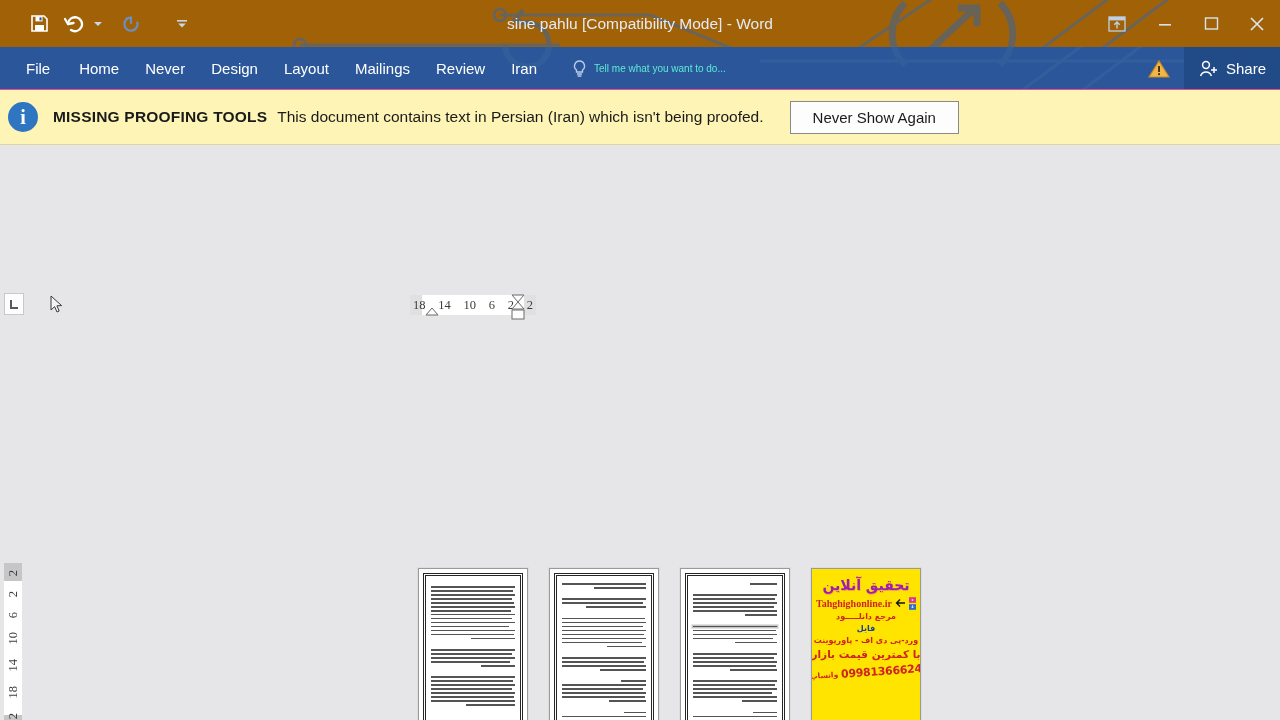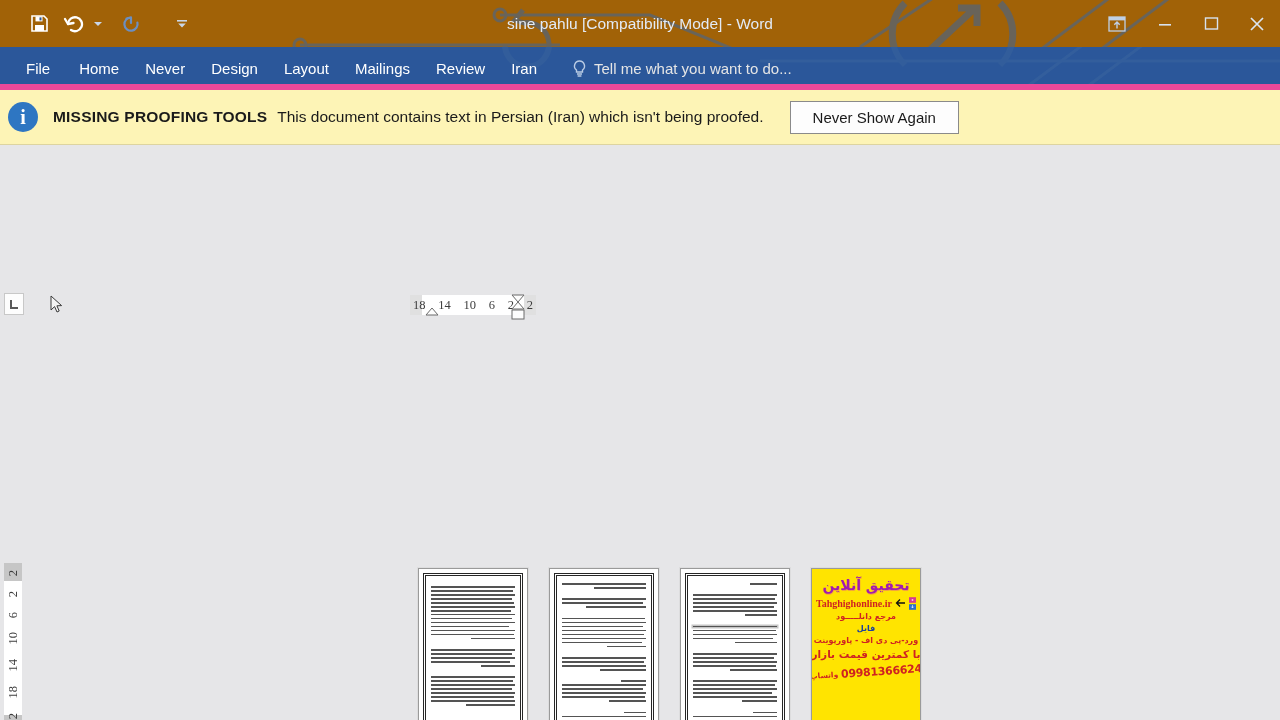--- a/index.html
+++ b/index.html
@@ -70,21 +70,21 @@
     display: flex; align-items: center; justify-content: center;
   }
   .win-btn.ribbon-opt { width: 50px; }
 
   
   .ribbonbar {
     position: relative;
     height: 43px;
     background: #2b579a;
     overflow: hidden;
-    border-bottom: 6px solid #ec4899;
+    border-bottom: 1px solid #ec4899;
   }
   .rb-deco { position: absolute; inset: 0; opacity: .5; pointer-events: none; }
   .tabs {
     position: absolute; left: 0; top: 0;
     height: 43px;
     display: flex; align-items: center;
     z-index: 2;
   }
   .tab {
     color: #ffffff;
@@ -93,22 +93,22 @@
     height: 43px;
     line-height: 43px;
     white-space: nowrap;
     cursor: default;
   }
   .tab.file { padding-left: 26px; padding-right: 16px; }
   .tellme {
     display: flex; align-items: center;
     gap: 7px;
     margin-left: 22px;
-    color: #e5e5e5;
-    font-size: 15px;
+    color: #5eead4;
+    font-size: 10px;
     white-space: nowrap;
     height: 43px;
   }
   .rb-right {
     position: absolute; right: 0; top: 0;
     height: 43px;
     display: flex; align-items: center;
     z-index: 3;
   }
   .warn-icon { padding: 0 14px; display: flex; align-items: center; }
@@ -482,20 +482,37 @@
 
     <div class="tellme">
       <svg width="15" height="19" viewBox="0 0 15 19">
         <path d="M7.5 2 a5 5 0 0 1 3 9 l0 2 l-6 0 l0 -2 a5 5 0 0 1 3 -9 Z" fill="none" stroke="#b9cbe4" stroke-width="1.4"></path>
         <path d="M5 15 l5 0 M5.6 17 l3.8 0" stroke="#b9cbe4" stroke-width="1.4"></path>
       </svg>
       <span>Tell me what you want to do...</span>
     </div>
   </div>
 
+  <div class="rb-right">
+    <div class="warn-icon">
+      <svg width="22" height="20" viewBox="0 0 22 20">
+        <path d="M11 2 L21 18 L1 18 Z" fill="#f0b64b" stroke="#c98a20" stroke-width="1.2"></path>
+        <rect x="10.1" y="7" width="1.9" height="6" fill="#4a3000"></rect>
+        <rect x="10.1" y="14.2" width="1.9" height="1.9" fill="#4a3000"></rect>
+      </svg>
+    </div>
+    <div class="share-btn">
+      <svg width="20" height="20" viewBox="0 0 20 20">
+        <circle cx="8" cy="6" r="3.4" fill="none" stroke="#ffffff" stroke-width="1.5"></circle>
+        <path d="M2.6 17 a5.6 5.6 0 0 1 10.8 0" fill="none" stroke="#ffffff" stroke-width="1.5"></path>
+        <path d="M16 8 L16 14 M13 11 L19 11" stroke="#ffffff" stroke-width="1.5"></path>
+      </svg>
+      <span>Share</span>
+    </div>
+  </div>
 </div>
 
 <div class="msgbar">
   <div class="msg-info-icon">i</div>
   <div class="msg-strong">MISSING PROOFING TOOLS</div>
   <div class="msg-text">This document contains text in Persian (Iran) which isn't being proofed.</div>
   <button class="never-btn">Never Show Again</button>
 </div>
 
 <div class="workspace">

